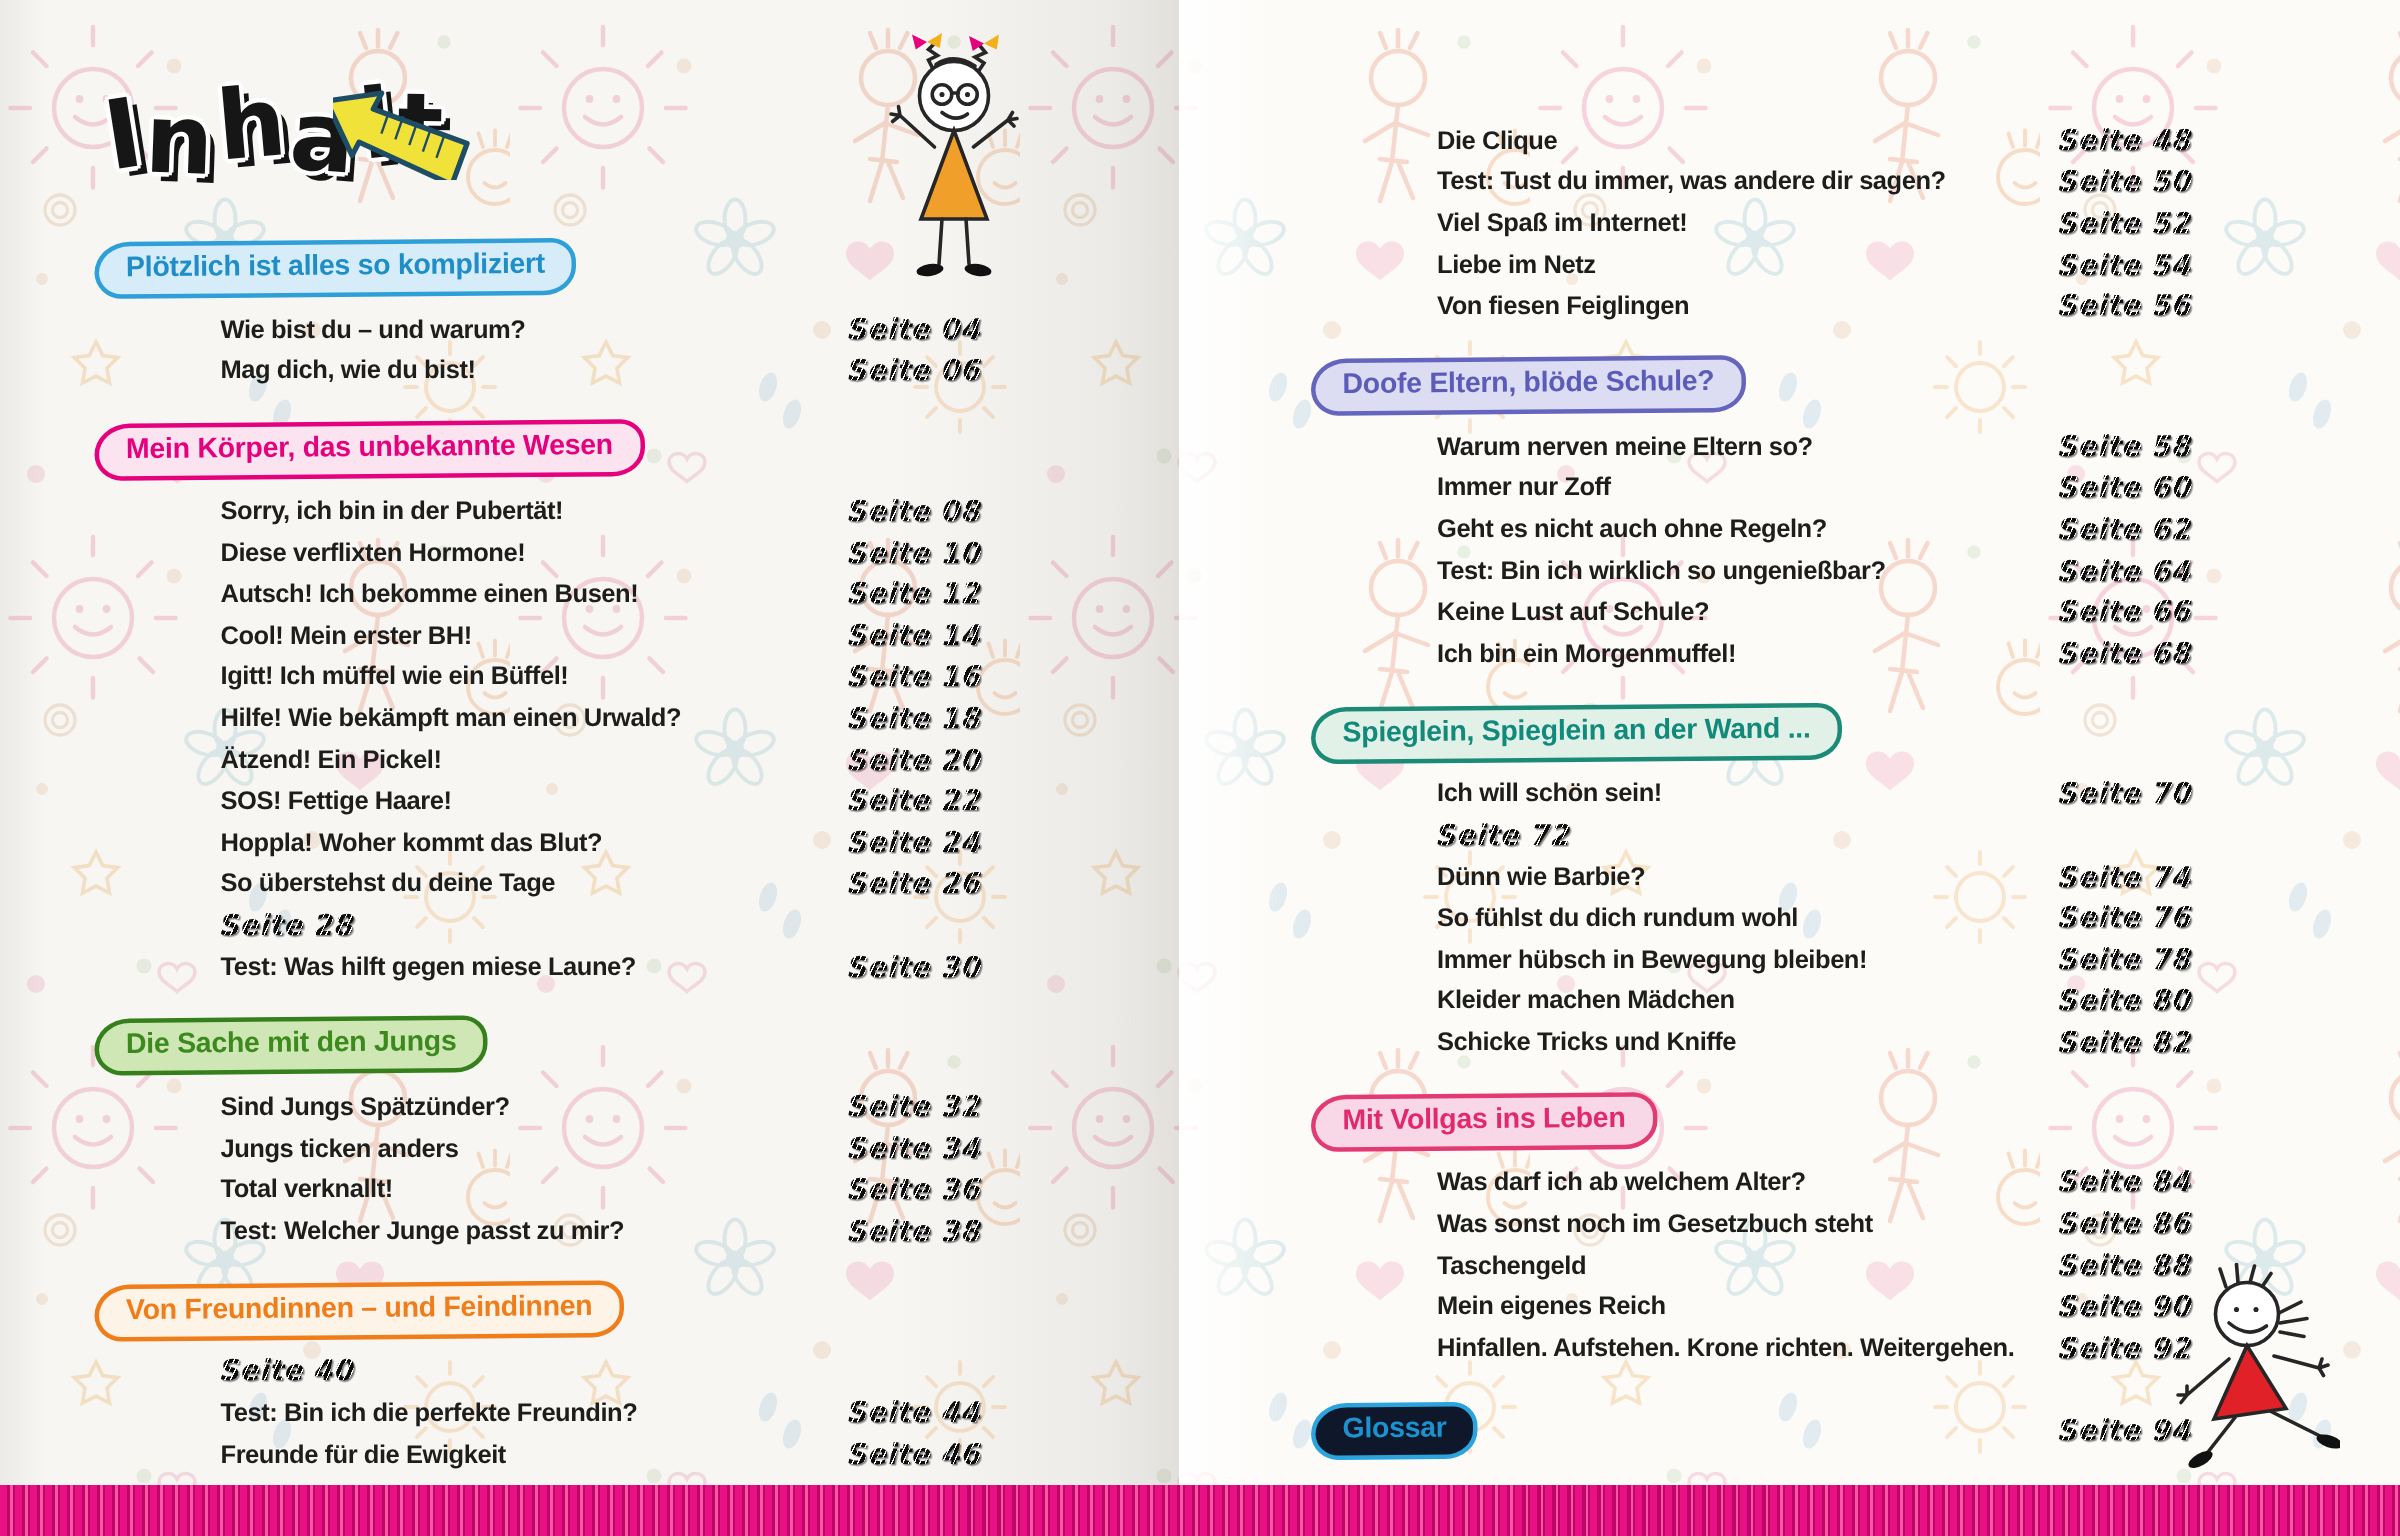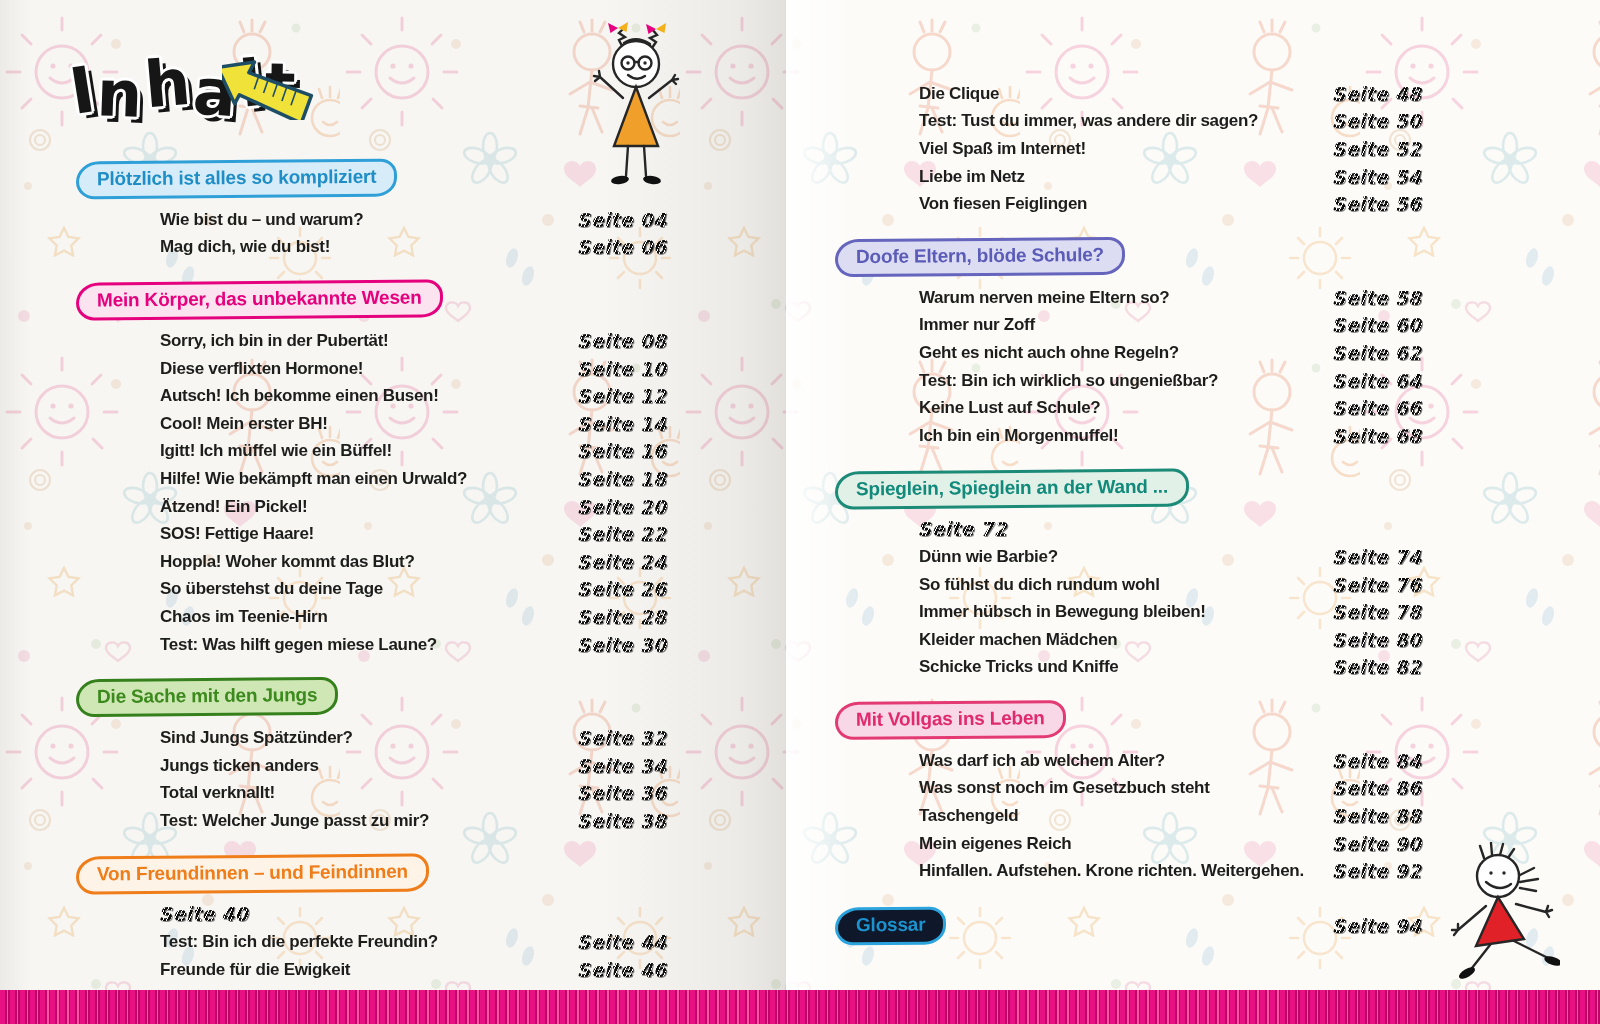--- a/index.html
+++ b/index.html
@@ -18,22 +18,22 @@
 
   
   .inhalt{left:70px;top:48px;font-family:"DejaVu Sans","Liberation Sans",sans-serif;
     font-weight:900;font-size:64px;color:#161616;letter-spacing:3px;transform:rotate(-2deg)}
   .inhalt span{display:inline-block;
     text-shadow:-2px -2px 0 #fff,2px -2px 0 #fff,-2px 2px 0 #fff,2px 2px 0 #fff,
       3px 0 0 #fff,-3px 0 0 #fff,0 3px 0 #fff,0 -3px 0 #fff,6px 6px 0 #141414}
 
   
   .toc-col{display:block}
-  .toc-left{left:76px;top:160px;width:592px}
-  .toc-right{left:835px;top:80px;width:588px}
+  .toc-left{left:63px;top:160px;width:592px}
+  .toc-right{left:874px;top:80px;width:588px}
 
   .bubble{display:inline-block;border:3px solid #999;border-radius:26px 18px 24px 20px / 60% 45% 55% 50%;
     padding:4px 18px 6px;font-size:19px;font-weight:700;letter-spacing:-0.2px;
     margin:20px 0 8px;transform:rotate(-0.5deg);white-space:nowrap}
   .toc-col .bubble:first-child{margin-top:0}
 
   .toc-row{display:flex;align-items:center;height:27.6px;padding-left:84px;
     font-size:17px;font-weight:700;letter-spacing:-0.3px;white-space:nowrap}
   .toc-title{flex:1 1 auto;overflow:visible}
   .pageno{flex:0 0 72px;text-align:center;font-family:"DejaVu Sans",sans-serif;
@@ -193,21 +193,20 @@
     </div><div class="toc-row">
       <span class="toc-title">SOS! Fettige Haare!</span>
       <span class="pageno">Seite 22</span>
     </div><div class="toc-row">
       <span class="toc-title">Hoppla! Woher kommt das Blut?</span>
       <span class="pageno">Seite 24</span>
     </div><div class="toc-row">
       <span class="toc-title">So überstehst du deine Tage</span>
       <span class="pageno">Seite 26</span>
     </div><div class="toc-row">
-      <span class="toc-title">Chaos im Teenie-Hirn</span>
       <span class="pageno">Seite 28</span>
     </div><div class="toc-row">
       <span class="toc-title">Test: Was hilft gegen miese Laune?</span>
       <span class="pageno">Seite 30</span>
     </div><div class="bubble" style="background: rgb(207, 231, 180); border-color: rgb(53, 128, 28); color: rgb(60, 138, 30);">Die Sache mit den Jungs</div><div class="toc-row">
       <span class="toc-title">Sind Jungs Spätzünder?</span>
       <span class="pageno">Seite 32</span>
     </div><div class="toc-row">
       <span class="toc-title">Jungs ticken anders</span>
       <span class="pageno">Seite 34</span>
@@ -254,20 +253,23 @@
     </div><div class="toc-row">
       <span class="toc-title">Test: Bin ich wirklich so ungenießbar?</span>
       <span class="pageno">Seite 64</span>
     </div><div class="toc-row">
       <span class="toc-title">Keine Lust auf Schule?</span>
       <span class="pageno">Seite 66</span>
     </div><div class="toc-row">
       <span class="toc-title">Ich bin ein Morgenmuffel!</span>
       <span class="pageno">Seite 68</span>
     </div><div class="bubble" style="background: rgb(226, 241, 231); border-color: rgb(27, 138, 119); color: rgb(18, 138, 123);">Spieglein, Spieglein an der Wand ...</div><div class="toc-row">
+      <span class="toc-title">Ich will schön sein!</span>
+      <span class="pageno">Seite 70</span>
+    </div><div class="toc-row">
       <span class="pageno">Seite 72</span>
     </div><div class="toc-row">
       <span class="toc-title">Dünn wie Barbie?</span>
       <span class="pageno">Seite 74</span>
     </div><div class="toc-row">
       <span class="toc-title">So fühlst du dich rundum wohl</span>
       <span class="pageno">Seite 76</span>
     </div><div class="toc-row">
       <span class="toc-title">Immer hübsch in Bewegung bleiben!</span>
       <span class="pageno">Seite 78</span>

